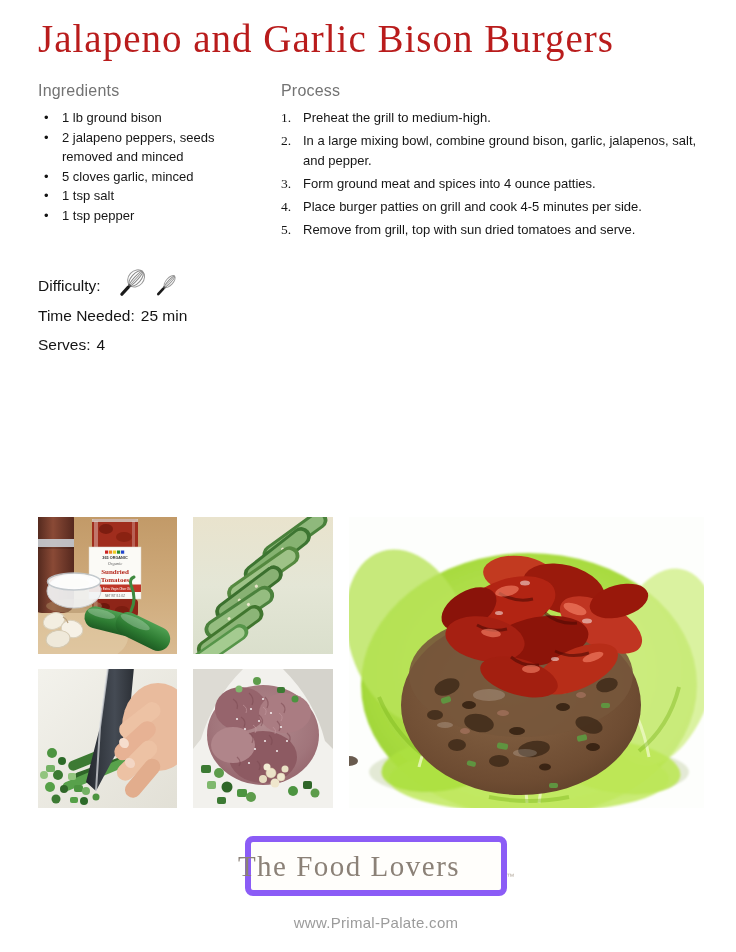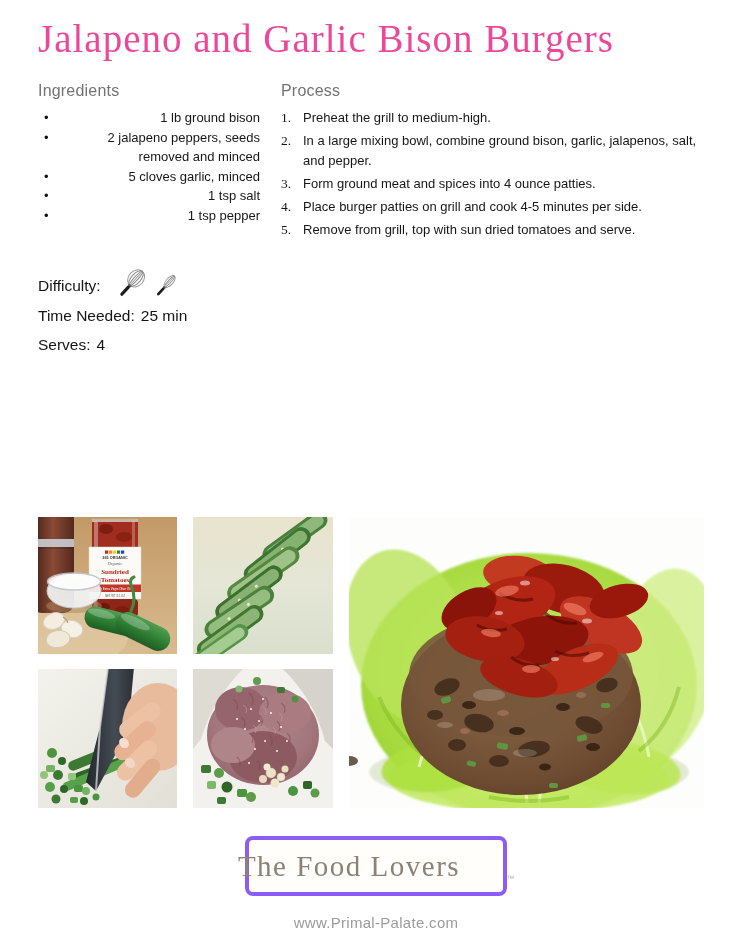--- a/index.html
+++ b/index.html
@@ -1,28 +1,28 @@
 <!DOCTYPE html>
 <html><head>
 <meta charset="utf-8">
 <style>
   html,body{margin:0;padding:0;background:#ffffff;}
   .page{position:relative;width:736px;height:952px;background:#ffffff;overflow:hidden;
         font-family:"Liberation Sans",sans-serif;color:#161616;}
 
   .title{position:absolute;left:38px;top:18px;width:680px;
          font-family:"Liberation Serif",serif;font-weight:400;
-         font-size:39px;line-height:1.1;color:#ec4899;letter-spacing:1px;white-space:nowrap;}
+         font-size:39px;line-height:1.1;color:#b91c1c;letter-spacing:1px;white-space:nowrap;}
 
   .col{position:absolute;top:82px;}
   .col h2{margin:0 0 8px 0;font-size:16px;font-weight:400;color:#737373;letter-spacing:.2px;}
   .ingredients{left:38px;width:240px;}
   .process{left:281px;width:426px;}
 
-  ul.ing{margin:0;padding:0;list-style:none;font-size:13px;line-height:19.5px;width:222px;text-align:right;}
+  ul.ing{margin:0;padding:0;list-style:none;font-size:13px;line-height:19.5px;width:222px;}
   ul.ing li{position:relative;padding-left:24px;}
   ul.ing li::before{content:"\2022";position:absolute;left:6px;top:0;font-size:13px;color:#141414;}
 
   ol.steps{margin:0;padding:0;list-style:none;font-size:13px;line-height:20px;}
   ol.steps li{position:relative;padding-left:22px;margin-bottom:3px;}
   ol.steps .num{position:absolute;left:0;top:0;font-family:"Liberation Serif",serif;font-size:13.5px;}
 
   .meta-row{position:absolute;left:38px;font-size:15.5px;color:#141414;display:flex;align-items:center;}
   .row-difficulty{top:272px;text-align:right;}
   .row-time{top:307px;}
@@ -33,21 +33,21 @@
 
   .photo{position:absolute;overflow:hidden;background:#d946ef;}
   .photo svg{display:block;}
   .photo-a{left:38px;top:517px;width:139px;height:137px;}
   .photo-b{left:193px;top:517px;width:140px;height:137px;}
   .photo-c{left:38px;top:669px;width:139px;height:139px;}
   .photo-d{left:193px;top:669px;width:140px;height:139px;}
   .photo-e{left:349px;top:517px;width:355px;height:291px;}
 
   .brand-box{position:absolute;left:245px;top:836px;width:262px;height:60px;box-sizing:border-box;
-             border:4px solid #8b5cf6;border-radius:8px;background:#fffefb;
+             border:6px solid #8b5cf6;border-radius:8px;background:#fffefb;
              display:flex;align-items:center;justify-content:center;gap:44px;}
   .brand-text{font-family:"Liberation Serif",serif;font-size:29px;color:#8b8177;letter-spacing:1.5px;white-space:nowrap;}
   .brand-tm{font-size:8px;color:#b9b0a4;align-self:flex-end;margin:0 0 9px 2px;}
 
   .website{position:absolute;left:0;top:914px;width:736px;text-align:center;
            font-size:15px;color:#9b9b9b;letter-spacing:.3px;padding-left:8px;}
 </style>
 </head>
 <body>
 

